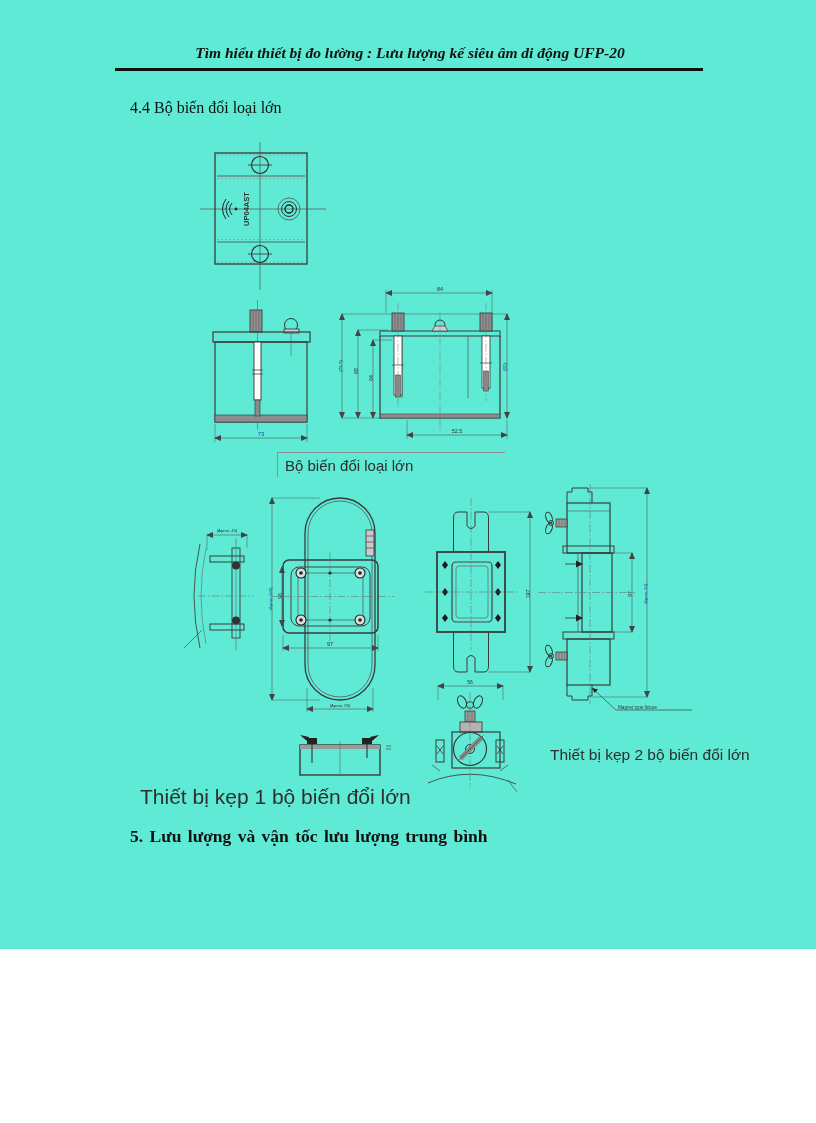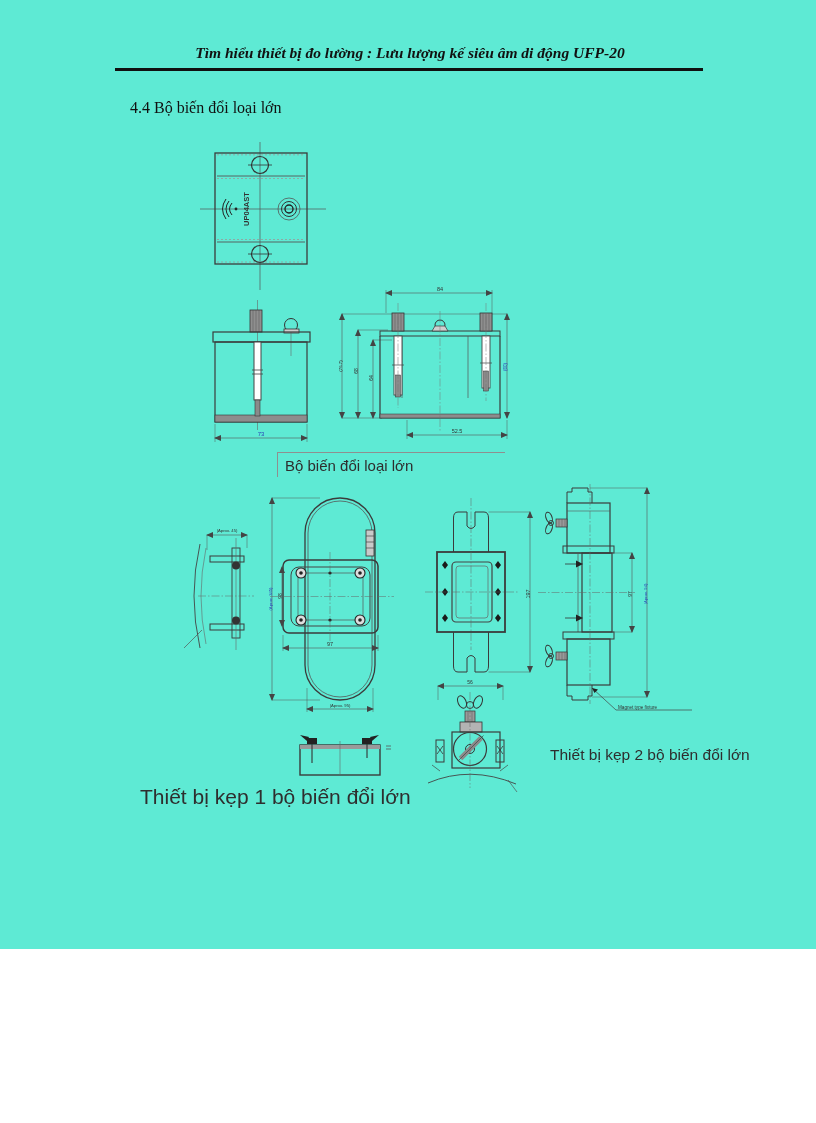--- a/index.html
+++ b/index.html
@@ -326,18 +326,19 @@
     <line x1="74" y1="10" x2="74" y2="25" stroke="#333" stroke-width="1.1"></line>
     <rect x="69" y="5" width="10" height="6" fill="#222"></rect>
     <path d="M79 8 L86 2 L77 4 Z" fill="#222"></path>
     <line x1="47" y1="8" x2="47" y2="42" stroke="#666" stroke-width="0.6"></line>
     <line x1="93" y1="13" x2="98" y2="13" stroke="#555" stroke-width="0.8"></line>
     <line x1="93" y1="16" x2="98" y2="16" stroke="#555" stroke-width="0.8"></line>
   </svg>
 
   <div class="abs label-clamp1">Thiết bị kẹp 1 bộ biến đổi lớn</div>
 
+  <div class="abs h5">5. Lưu lượng và vận tốc lưu lượng trung bình</div>
 
   <div class="abs pageno">25</div>
 
   <div class="abs dotline"></div>
 
 </div>
 
 </body></html>

